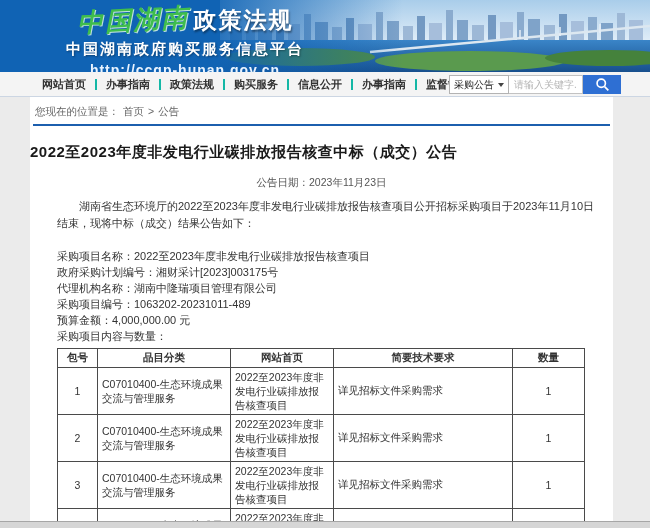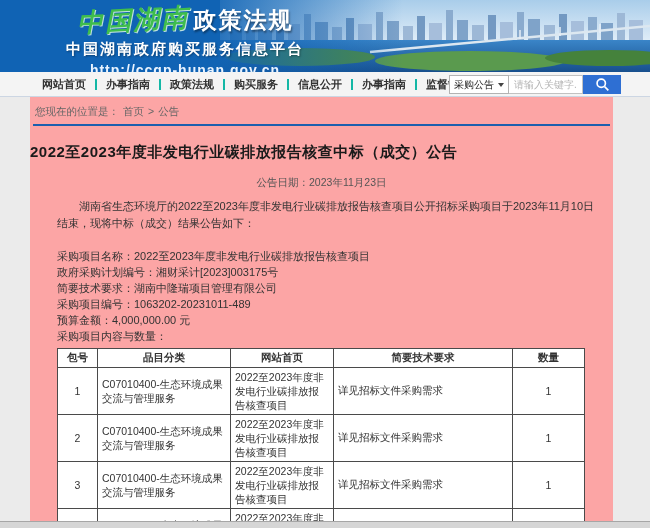--- a/index.html
+++ b/index.html
@@ -34,21 +34,21 @@
     display:flex; align-items:center; gap:4px; cursor:pointer; }
   .caret { width:0; height:0; border-left:3.5px solid transparent; border-right:3.5px solid transparent;
     border-top:4px solid #444; }
   .search-input { border:1px solid #c2c2c2; border-left:none; width:74px; font-size:10px; padding:0 5px;
     color:#444; outline:none; font-family:inherit; }
   .search-input::placeholder { color:#b5b5b5; }
   .search-btn { width:38px; background:#2e6fd3; border:none; display:flex; align-items:center;
     justify-content:center; cursor:pointer; }
 
   
-  .content { position:absolute; left:30px; top:97px; width:583px; height:431px; background:#fca5a5; }
+  .content { position:absolute; left:30px; top:97px; width:583px; height:431px; background:#ffffff; }
   .breadcrumb { font-size:10.5px; color:#666; padding:8px 0 0 5px; height:22px; display:flex; gap:4px; }
   .breadcrumb .link { color:#666; cursor:pointer; }
   .rule { height:2px; background:#1c5fae; margin:5px 3px 0 3px; }
   .title { font-size:15px; font-weight:bold; color:#1a1a1a; margin-top:17px;
     letter-spacing:.5px; }
   .pub-date { text-align:center; font-size:10.5px; color:#555; margin-top:14px; }
   .body-text { padding:0 10px 0 27px; }
   .intro { font-size:11px; color:#333; line-height:17px; margin-top:8px; text-indent:2em; }
   .section-heading { font-size:11px; font-weight:bold; color:#222; margin-top:9px; line-height:16px; }
   .field { font-size:11px; color:#333; line-height:16px; }
@@ -170,21 +170,21 @@
 
     <div class="title">2022至2023年度非发电行业碳排放报告核查中标（成交）公告</div>
     <div class="pub-date">公告日期：2023年11月23日</div>
 
     <div class="body-text">
       <p class="intro">湖南省生态环境厅的2022至2023年度非发电行业碳排放报告核查项目公开招标采购项目于2023年11月10日结束，现将中标（成交）结果公告如下：</p>
 
       <div class="fields">
         <div class="field"><span>采购项目名称：</span><span>2022至2023年度非发电行业碳排放报告核查项目</span></div>
         <div class="field"><span>政府采购计划编号：</span><span>湘财采计[2023]003175号</span></div>
-        <div class="field"><span>简要技术要求：</span><span>湖南中隆瑞项目管理有限公司</span></div>
+        <div class="field"><span>代理机构名称：</span><span>湖南中隆瑞项目管理有限公司</span></div>
         <div class="field"><span>采购项目编号：</span><span>1063202-20231011-489</span></div>
         <div class="field"><span>预算金额：</span><span>4,000,000.00 元</span></div>
         <div class="field">采购项目内容与数量：</div>
       </div>
 
       <table class="items">
         <colgroup>
           <col style="width:40px">
             <col style="width:133px">
             <col style="width:103px">

